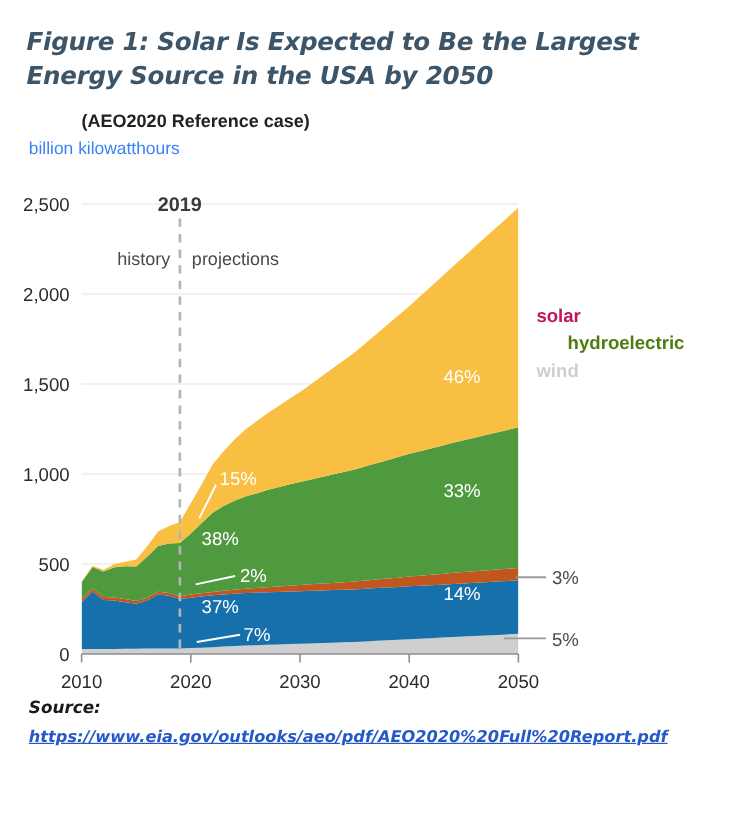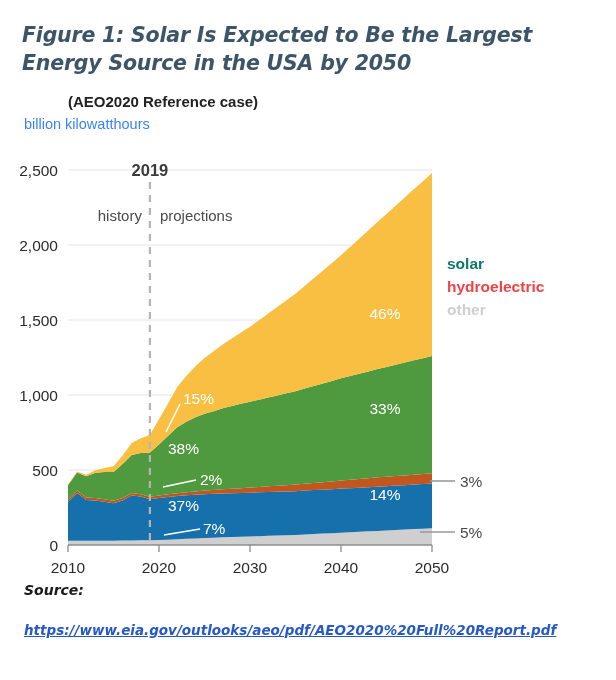--- a/index.html
+++ b/index.html
@@ -88,21 +88,21 @@
     color: #1a1a1a;
     line-height: 1.55;
   }
   #source-link {
     display: block;
     color: #2558c8;
     text-decoration: underline;
     font-weight: bold;
     font-style: italic;
     font-size: 13.5px;
-    margin-top: 18px;
+    margin-top: 2px;
   }
 </style>
 </head>
 <body>
 
 <div class="page">
 
   <div id="figure-title">Figure 1: Solar Is Expected to Be the Largest Energy Source in the USA by 2050</div>
 
   <div id="subtitle-case">(AEO2020 Reference case)</div>
@@ -182,23 +182,23 @@
 
       <line x1="430" y1="481" x2="455" y2="481" stroke="#9a9a9a" stroke-width="1.6"></line>
       <text id="lbl-geo-2050" x="460" y="487" font-family="Liberation Sans, sans-serif" font-size="15.5" fill="#4a4a4a">3%</text>
 
       <line x1="420" y1="532" x2="455" y2="532" stroke="#9a9a9a" stroke-width="1.6"></line>
       <text id="lbl-other-2050" x="460" y="538" font-family="Liberation Sans, sans-serif" font-size="15.5" fill="#4a4a4a">5%</text>
     </svg>
   </div>
 
   <div id="chart-legend">
-      <div style="color: #0f766e;">solar</div>
-      <div style="color: #ef4444;">hydroelectric</div>
-      <div style="color: rgb(207, 207, 207);">other</div>
+      <div style="color: #be185d;">solar</div>
+      <div style="color: #4d7c0f; margin-left: 26px;">hydroelectric</div>
+      <div style="color: rgb(207, 207, 207);">wind</div>
     </div>
 
   <div id="source-block">
     <span>Source:</span>
     <a id="source-link" href="#">https://www.eia.gov/outlooks/aeo/pdf/AEO2020%20Full%20Report.pdf</a>
   </div>
 
 </div>
 
 </body></html>

